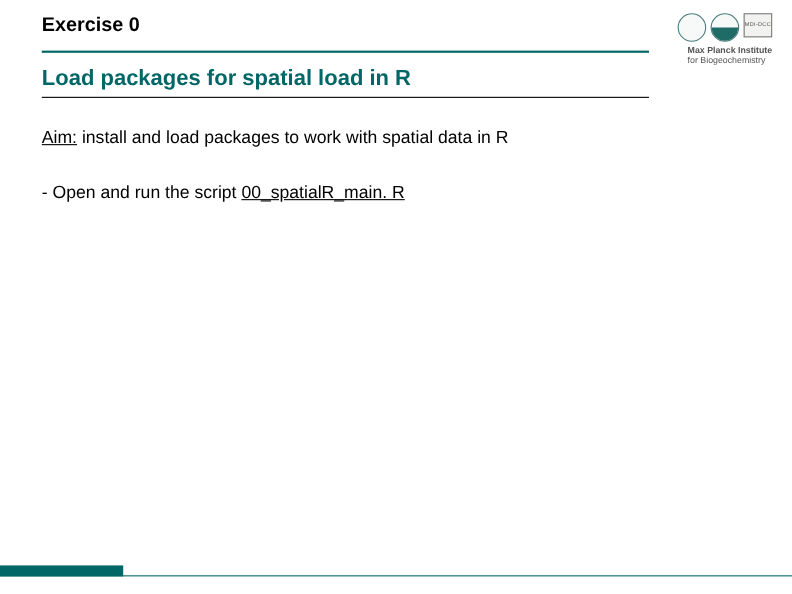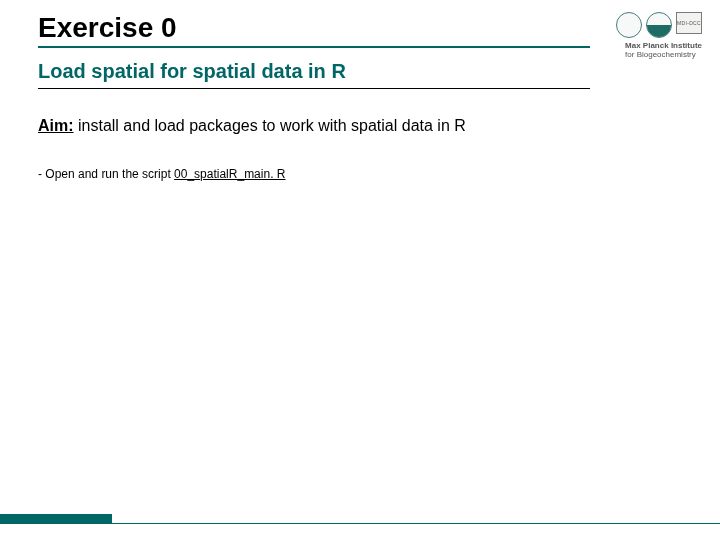--- a/index.html
+++ b/index.html
@@ -20,21 +20,21 @@
   .title-row {
     position: absolute;
     left: 38px;
     top: 12px;
     right: 18px;
     display: flex;
     align-items: flex-start;
     justify-content: space-between;
   }
   .slide-title {
-    font-size: 28px;
+    font-size: 18px;
     font-weight: bold;
     font-family: Arial, Helvetica, sans-serif;
     color: #000;
     padding-bottom: 6px;
   }
   .title-underline {
     position: absolute;
     left: 38px;
     top: 46px;
     width: 552px;
@@ -103,29 +103,29 @@
     border-bottom: 1px solid #000;
   }
   .aim-row {
     position: absolute;
     left: 38px;
     top: 117px;
     font-size: 16px;
     color: #000;
   }
   .aim-label {
-    font-weight: bold;
+    font-weight: normal;
     text-decoration: underline;
     text-align: right;
   }
   .body-line {
     position: absolute;
     left: 38px;
     top: 167px;
-    font-size: 12px;
+    font-size: 16px;
     color: #000;
   }
   .script-name {
     text-decoration: underline;
   }
   .footer-bar {
     position: absolute;
     left: 0;
     bottom: 16px;
     width: 720px;
@@ -154,21 +154,21 @@
       <span class="square-logo">MDI-DCC</span>
     </div>
   </div>
   <div class="title-underline"></div>
 
   <div class="inst-name">
     <div class="line1">Max Planck Institute</div>
     <div>for Biogeochemistry</div>
   </div>
 
-  <div class="subheading">Load spatial for spatial data in R</div>
+  <div class="subheading">Load packages for spatial load in R</div>
   <div class="sub-underline"></div>
 
   <div class="aim-row">
     <span class="aim-label">Aim:</span><span> install and load packages to work with spatial data in R</span>
   </div>
 
   <div class="body-line">
     <span>- Open and run the script </span><span class="script-name">00_spatialR_main. R</span>
   </div>
 

